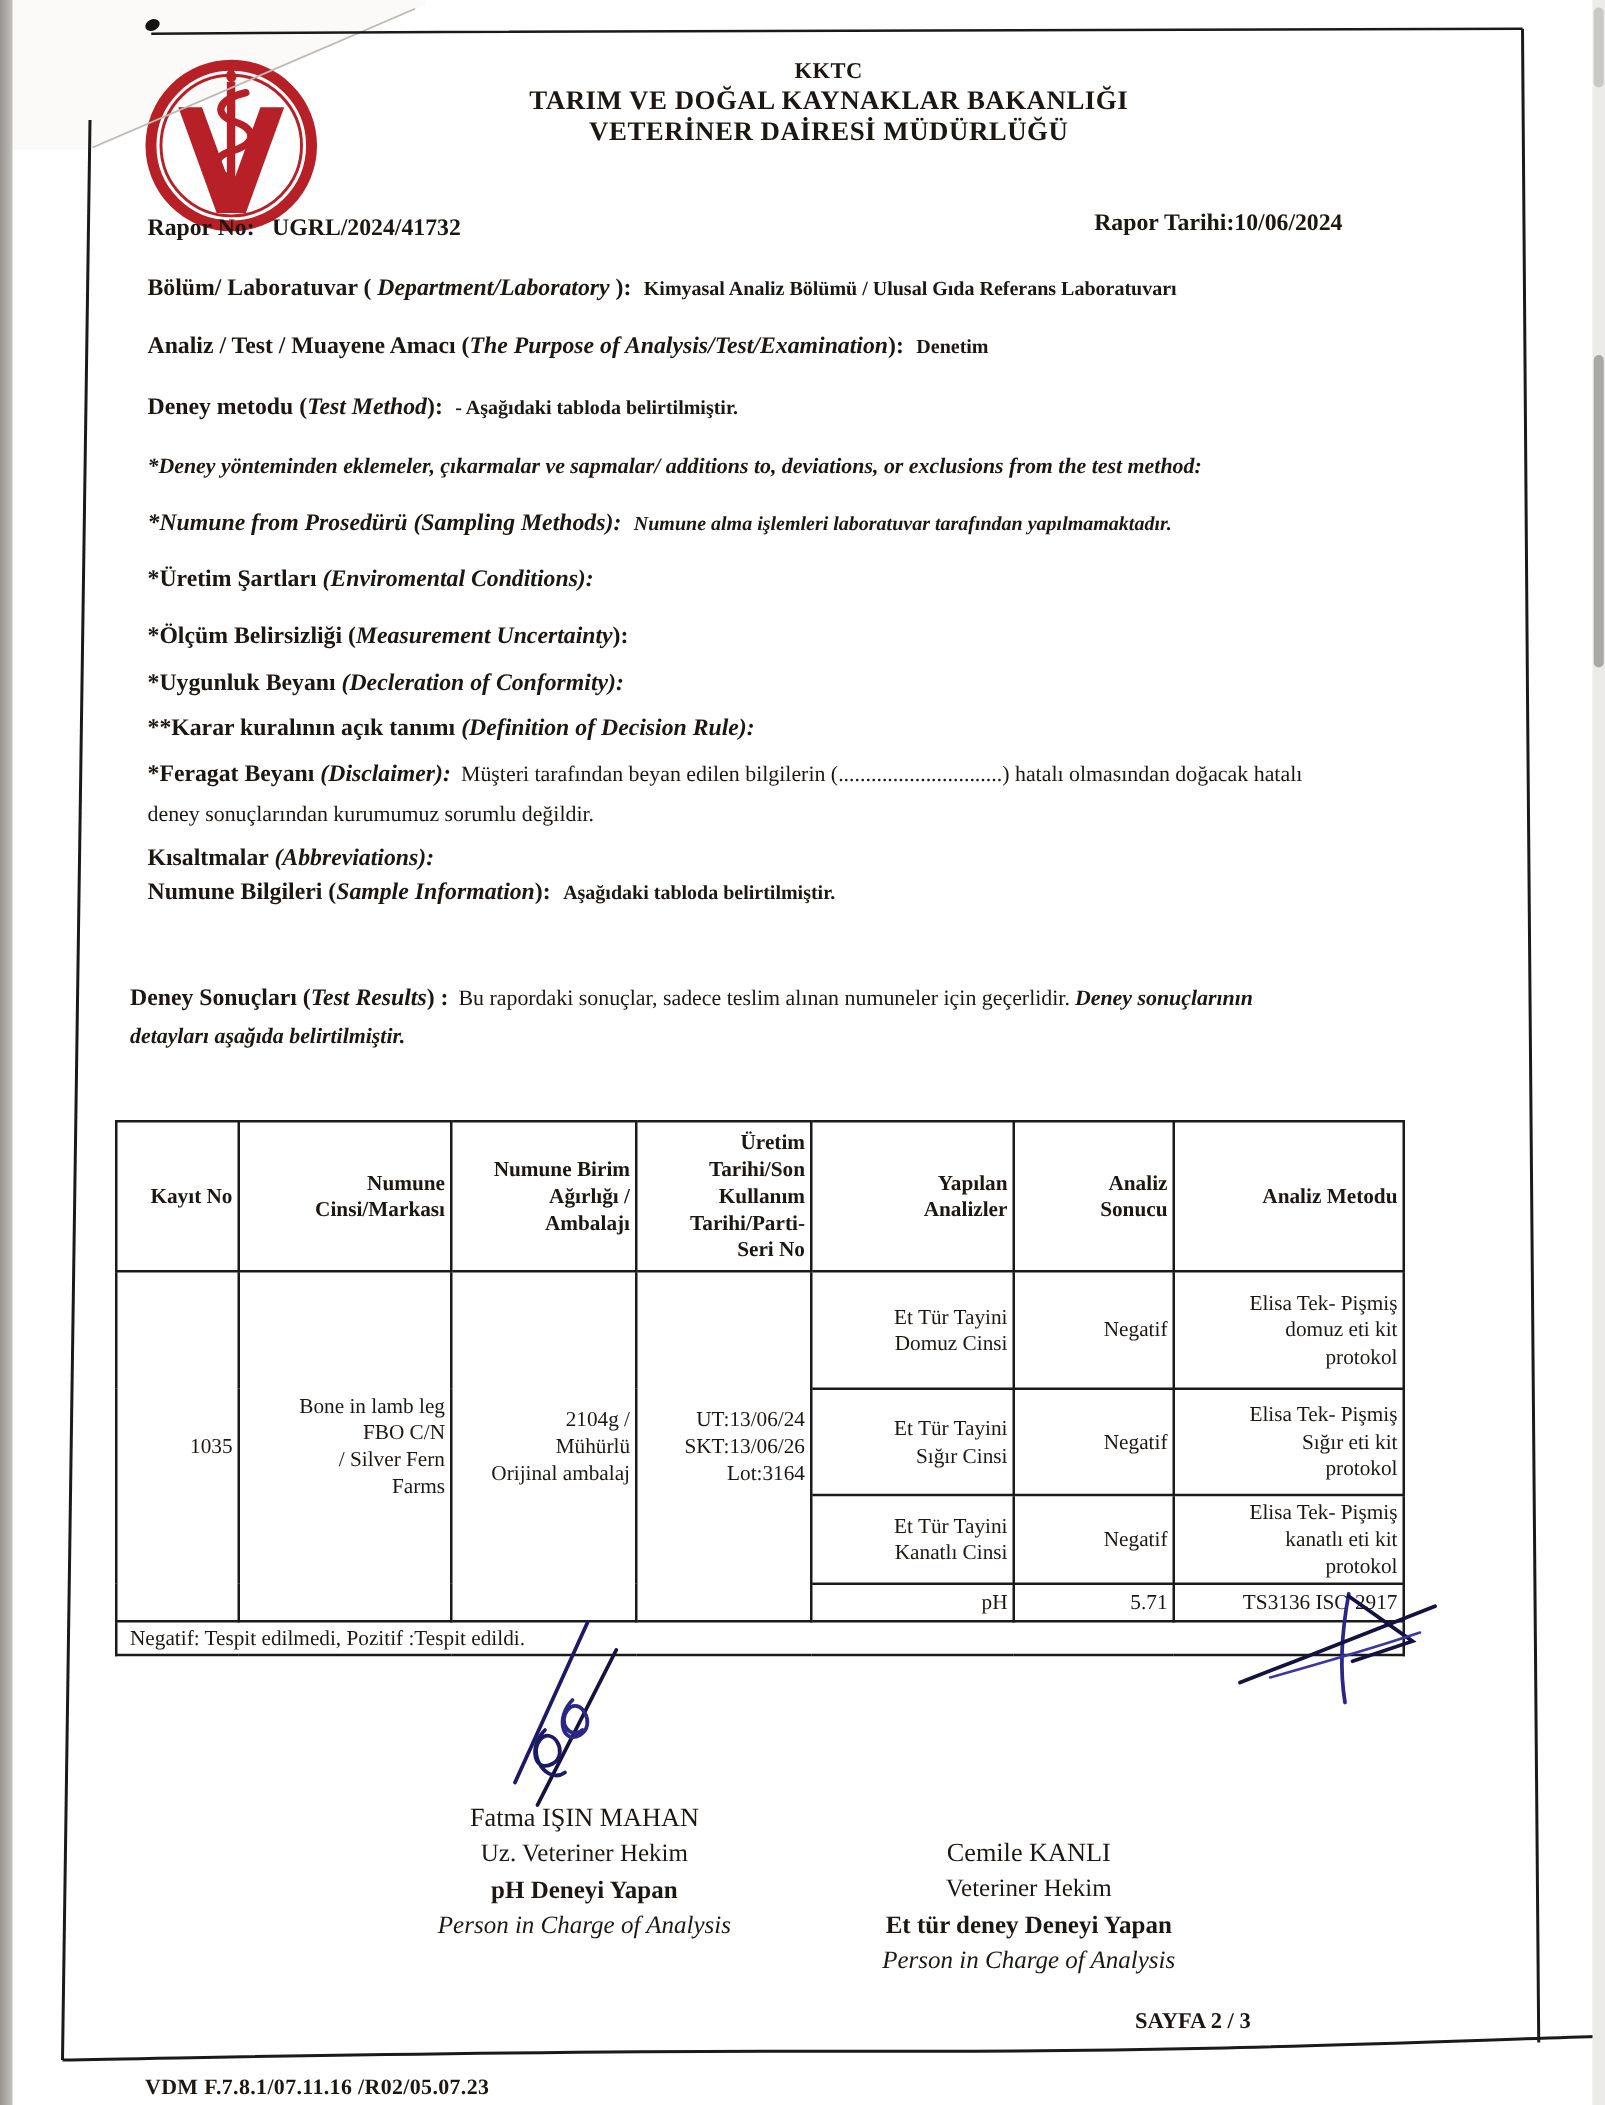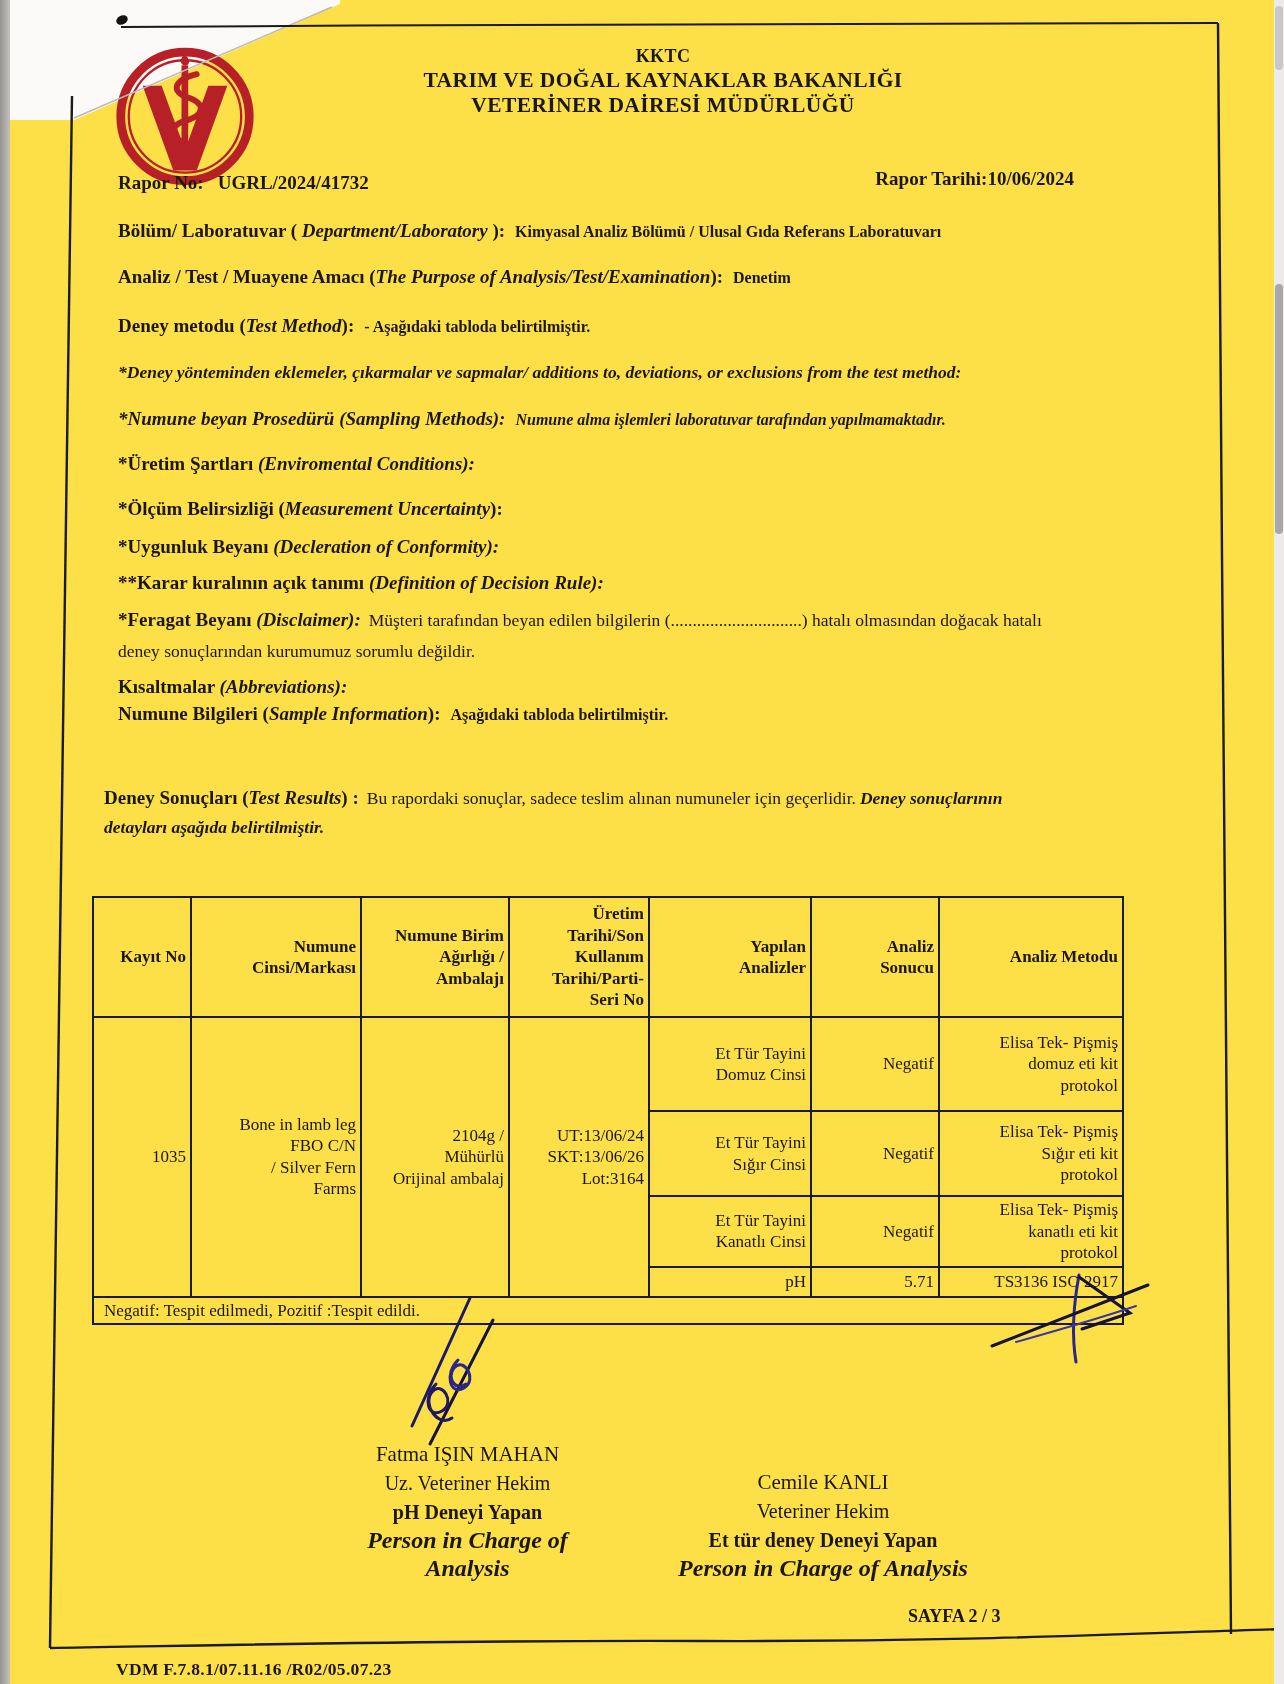--- a/index.html
+++ b/index.html
@@ -1,17 +1,17 @@
 <!DOCTYPE html>
 <html><head>
 <meta charset="utf-8">
 <style>
   html,body { margin:0; padding:0; background:#e9e7e3; }
   .screen { position:relative; width:1284px; height:1684px; overflow:hidden;
-            background:#fde047; font-family:"Liberation Serif", serif; color:#1c1712; }
+            background:#ffffff; font-family:"Liberation Serif", serif; color:#1c1712; }
   .abs { position:absolute; }
 
   
   .corner-light { position:absolute; left:0; top:0; width:340px; height:122px;
                   background:#fbfaf9; clip-path:polygon(0 0,340px 0,340px 4px,74px 120px,0 120px); }
   .left-strip { position:absolute; left:0; top:0; width:10px; height:100%;
                 background:linear-gradient(90deg,#969390,#c4c2bf); }
   .scroll-track { position:absolute; right:0; top:0; width:10px; height:100%; background:#ecebea; }
   .scroll-cap { position:absolute; right:1px; top:6px; width:8px; height:64px; background:#c9c8c7; border-radius:4px; }
   .scroll-thumb { position:absolute; right:1px; top:284px; width:8px; height:250px; background:#a9a8a7; border-radius:5px; }
@@ -41,21 +41,21 @@
                            white-space:pre-line; line-height:21.5px; padding:2px 4px; overflow:hidden; }
   .rtable th { font-weight:700; font-size:17px; }
   .rtable td { font-weight:400; font-size:17px; }
   .note-cell { text-align:left !important; padding-left:10px !important; white-space:nowrap !important; }
 
   
   .sigblock { position:absolute; text-align:center; }
   .sig-name { font-size:21px; line-height:29px; }
   .sig-title { font-size:20px; line-height:29px; }
   .sig-role { font-size:20px; line-height:28px; font-weight:700; }
-  .sig-role-en { font-size:24px; line-height:28px; font-weight:700; font-style:italic; }
+  .sig-role-en { font-size:20px; line-height:28px; font-weight:400; font-style:italic; }
 
   .page-label { position:absolute; left:908px; top:1606px; font-weight:700; font-size:18px; }
   .doc-code { position:absolute; left:116px; top:1659px; font-weight:700; font-size:17.5px; letter-spacing:.3px; }
 
   svg { display:block; }
 </style>
 </head>
 <body>
 
 <div class="screen">
@@ -92,21 +92,21 @@
 
   <div class="line" style="top:315px">
     <span class="lbl">Deney metodu (</span><span class="lbl-i">Test Method</span><span class="lbl">):</span><span class="val">- Aşağıdaki tabloda belirtilmiştir.</span>
   </div>
 
   <div class="line" style="top:362px; font-size:17px">
     <span class="lbl-i" style="font-size:17.5px">*Deney yönteminden eklemeler, çıkarmalar ve sapmalar/ additions to, deviations, or exclusions from the test method:</span>
   </div>
 
   <div class="line" style="top:408px">
-    <span class="lbl-i">*Numune beyan Prosedürü (</span><span class="lbl-i">Sampling Methods</span><span class="lbl-i">):</span><span class="val-bi">Numune alma işlemleri laboratuvar tarafından yapılmamaktadır.</span>
+    <span class="lbl-i">*Numune from Prosedürü (</span><span class="lbl-i">Sampling Methods</span><span class="lbl-i">):</span><span class="val-bi">Numune alma işlemleri laboratuvar tarafından yapılmamaktadır.</span>
   </div>
 
   <div class="line" style="top:453px">
     <span class="lbl">*Üretim Şartları </span><span class="lbl-i">(Enviromental Conditions):</span>
   </div>
 
   <div class="line" style="top:498px">
     <span class="lbl">*Ölçüm Belirsizliği (</span><span class="lbl-i">Measurement Uncertainty</span><span class="lbl">):</span>
   </div>
 

